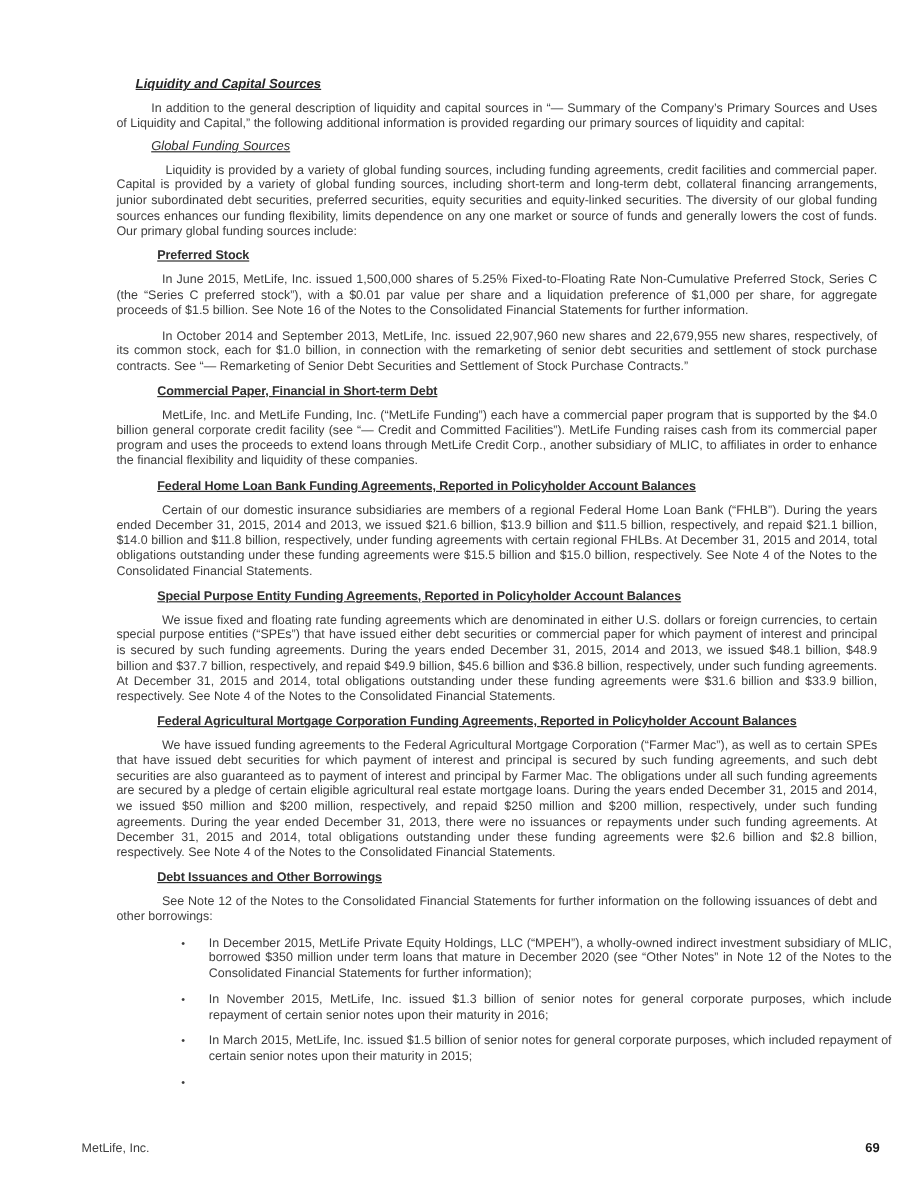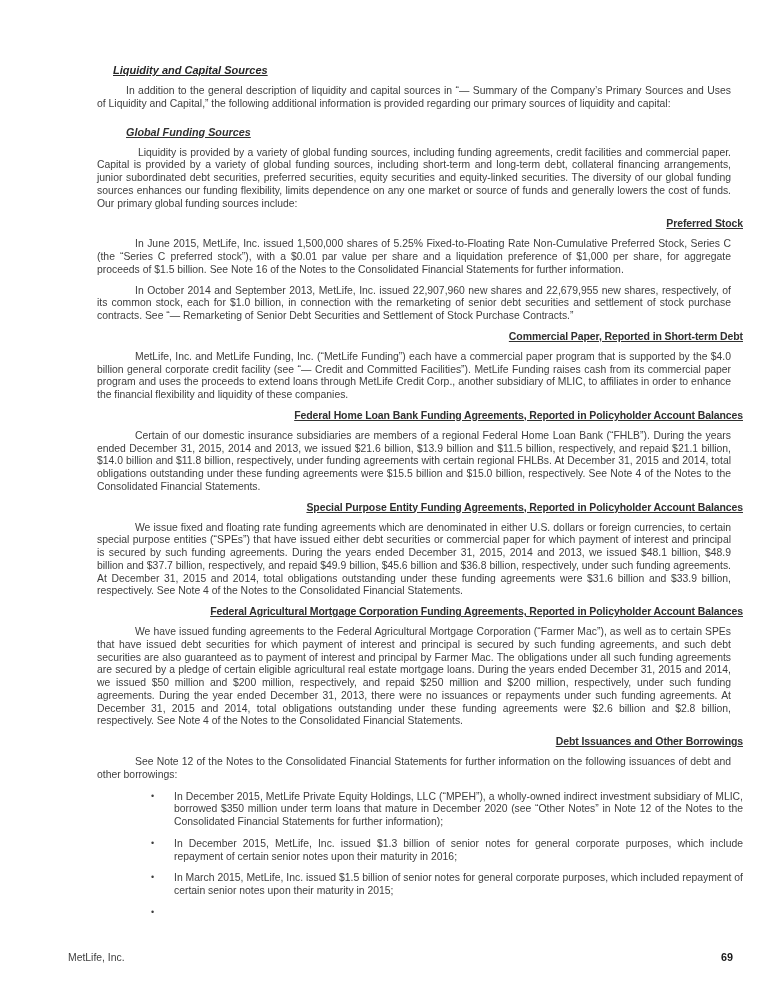--- a/index.html
+++ b/index.html
@@ -18,37 +18,36 @@
   .doc-title {
     margin: 0 0 0 16px;
     font-size: 11px;
     font-weight: bold;
     font-style: italic;
     text-decoration: underline;
     color: #262626;
     line-height: 13px;
   }
   .group-heading {
-    margin: 15px 0 0 29px;
+    margin: 5px 0 0 29px;
     font-size: 10.8px;
-    font-weight: bold;
+    font-weight: normal;
     font-style: italic;
     text-decoration: underline;
     color: #303030;
     line-height: 13px;
   }
   .sub-heading {
     margin: 7px 0 0 34px;
     font-size: 10.5px;
     font-weight: bold;
     letter-spacing: -0.1px;
     text-decoration: underline;
     color: #303030;
     line-height: 13px;
-    text-align: right;
   }
   p.body-para {
     margin: 8px 12px 0 0;
     font-size: 10.4px;
     line-height: 12.75px;
     text-align: justify;
   }
   p.indent-1 { text-indent: 29px; }
   p.indent-2 { text-indent: 41px; }
   p.indent-3 { text-indent: 38px; }
@@ -106,21 +105,21 @@
     <div>
       <h3 class="sub-heading">Preferred Stock</h3>
       <p class="body-para indent-3">In June 2015, MetLife, Inc. issued 1,500,000 shares of 5.25% Fixed-to-Floating Rate Non-Cumulative Preferred Stock, Series C (the “Series C preferred stock”), with a $0.01 par value per share and a liquidation preference of $1,000 per share, for aggregate proceeds of $1.5 billion. See Note 16 of the Notes to the Consolidated Financial Statements for further information.</p>
     </div>
 
     <div>
       <p class="body-para indent-3">In October 2014 and September 2013, MetLife, Inc. issued 22,907,960 new shares and 22,679,955 new shares, respectively, of its common stock, each for $1.0 billion, in connection with the remarketing of senior debt securities and settlement of stock purchase contracts. See “— Remarketing of Senior Debt Securities and Settlement of Stock Purchase Contracts.”</p>
     </div>
 
     <div>
-      <h3 class="sub-heading">Commercial Paper, Reported in Short-term Debt</h3>
+      <h3 class="sub-heading">Commercial Paper, Financial in Short-term Debt</h3>
       <p class="body-para indent-3">MetLife, Inc. and MetLife Funding, Inc. (“MetLife Funding”) each have a commercial paper program that is supported by the $4.0 billion general corporate credit facility (see “— Credit and Committed Facilities”). MetLife Funding raises cash from its commercial paper program and uses the proceeds to extend loans through MetLife Credit Corp., another subsidiary of MLIC, to affiliates in order to enhance the financial flexibility and liquidity of these companies.</p>
     </div>
 
     <div>
       <h3 class="sub-heading">Federal Home Loan Bank Funding Agreements, Reported in Policyholder Account Balances</h3>
       <p class="body-para indent-3">Certain of our domestic insurance subsidiaries are members of a regional Federal Home Loan Bank (“FHLB”). During the years ended December 31, 2015, 2014 and 2013, we issued $21.6 billion, $13.9 billion and $11.5 billion, respectively, and repaid $21.1 billion, $14.0 billion and $11.8 billion, respectively, under funding agreements with certain regional FHLBs. At December 31, 2015 and 2014, total obligations outstanding under these funding agreements were $15.5 billion and $15.0 billion, respectively. See Note 4 of the Notes to the Consolidated Financial Statements.</p>
     </div>
 
     <div>
       <h3 class="sub-heading">Special Purpose Entity Funding Agreements, Reported in Policyholder Account Balances</h3>
@@ -135,21 +134,21 @@
     <div>
       <h3 class="sub-heading">Debt Issuances and Other Borrowings</h3>
       <p class="body-para indent-3">See Note 12 of the Notes to the Consolidated Financial Statements for further information on the following issuances of debt and other borrowings:</p>
       <ul class="bullet-list">
         <li>
           <span class="dot">•</span>
           <span>In December 2015, MetLife Private Equity Holdings, LLC (“MPEH”), a wholly-owned indirect investment subsidiary of MLIC, borrowed $350 million under term loans that mature in December 2020 (see “Other Notes” in Note 12 of the Notes to the Consolidated Financial Statements for further information);</span>
         </li>
         <li>
           <span class="dot">•</span>
-          <span>In December 2015, MetLife, Inc. issued $1.3 billion of senior notes for general corporate purposes, which include repayment of certain senior notes upon their maturity in 2016;</span>
+          <span>In November 2015, MetLife, Inc. issued $1.3 billion of senior notes for general corporate purposes, which include repayment of certain senior notes upon their maturity in 2016;</span>
         </li>
         <li>
           <span class="dot">•</span>
           <span>In March 2015, MetLife, Inc. issued $1.5 billion of senior notes for general corporate purposes, which included repayment of certain senior notes upon their maturity in 2015;</span>
         </li>
         <li>
           <span class="dot">•</span>
         </li>
       </ul>
     </div>

